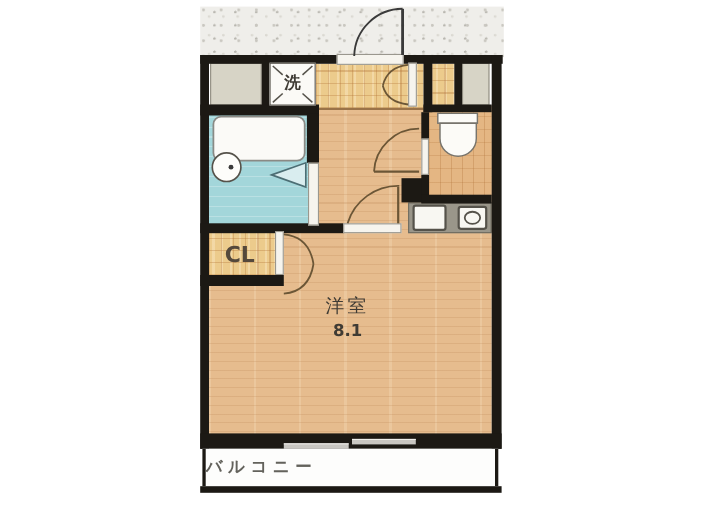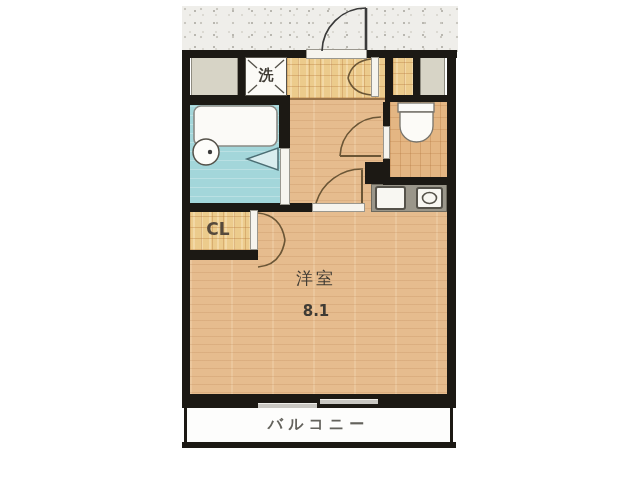--- a/index.html
+++ b/index.html
@@ -32,24 +32,24 @@
   .wall{background:#1c1914;}
   .gray{background:#d7d4c6;border:1px solid #8f8c80;}
   .frame{background:#f6f4ee;border:1px solid #9a978e;}
   .counter{background:#9a968a;border:1px solid #6e6a5e;}
   .appliance{background:#f8f7f2;border:2px solid #55524a;border-radius:3px;}
   .wstrip{background:#c9c7c2;border-top:1px solid #efeeea;}
 
   .lbl{color:#3f3b34;font-weight:bold;}
   .balcony{background:#fdfdfc;border-left:3px solid #1c1914;border-right:3px solid #1c1914;}
   .balcony-lbl{color:#63625c;font-size:15px;letter-spacing:5px;font-weight:bold;
-    width:100%;text-align:center;line-height:33px;}
+    width:100%;text-align:left;line-height:33px;}
   .roomlbl{text-align:center;color:#3f3b34;}
   .roomlbl .nm{font-size:17px;font-weight:normal;letter-spacing:3px;}
-  .roomlbl .sz{font-size:15px;font-weight:bold;margin-top:12px;}
+  .roomlbl .sz{font-size:15px;font-weight:bold;margin-top:1px;}
   svg{position:absolute;left:0;top:0;pointer-events:none;}
 </style>
 </head>
 <body>
 
 <div class="stage">
 
   <div class="abs concrete" style="left:182px;top:6px;width:276px;height:46px;"></div>
 
   <div class="abs wood" style="left:190px;top:96px;width:257px;height:300px;"></div>
@@ -131,19 +131,19 @@
     <path d="M 316,203 A 48 48 0 0 1 363,169" fill="none" stroke="#6b5636" stroke-width="1.6"></path>
     <line x1="362" y1="170" x2="362" y2="203" stroke="#6b5636" stroke-width="2"></line>
 
     <path d="M 258,213 Q 281,215 285,240" fill="none" stroke="#6b5636" stroke-width="1.6"></path>
     <path d="M 258,267 Q 281,265 285,240" fill="none" stroke="#6b5636" stroke-width="1.6"></path>
 
     <ellipse cx="429.5" cy="198" rx="7" ry="5.5" fill="none" stroke="#55524a" stroke-width="1.6"></ellipse>
   </svg>
 
   <div class="abs lbl" style="left:245px;top:66px;width:42px;text-align:center;font-size:15px;">洗</div>
-  <div class="abs lbl" style="left:192px;top:219px;width:52px;text-align:center;font-size:17px;color:#55493c;">CL</div>
+  <div class="abs lbl" style="left:192px;top:219px;width:52px;text-align:center;font-size:20px;color:#55493c;">CL</div>
   <div class="abs roomlbl" style="left:270px;top:267px;width:92px;">
     <div class="nm">洋室</div>
     <div class="sz">8.1</div>
   </div>
 
 </div>
 
 </body></html>

